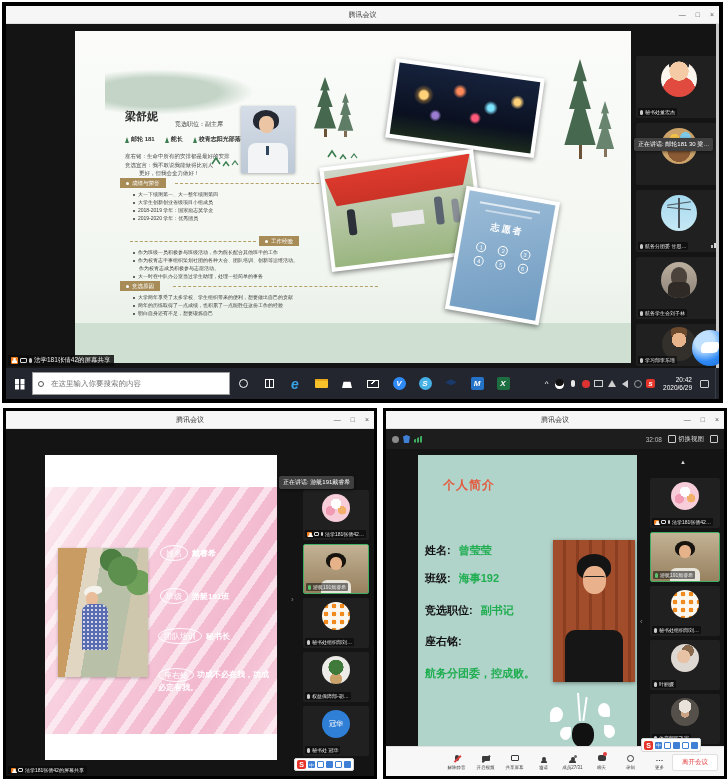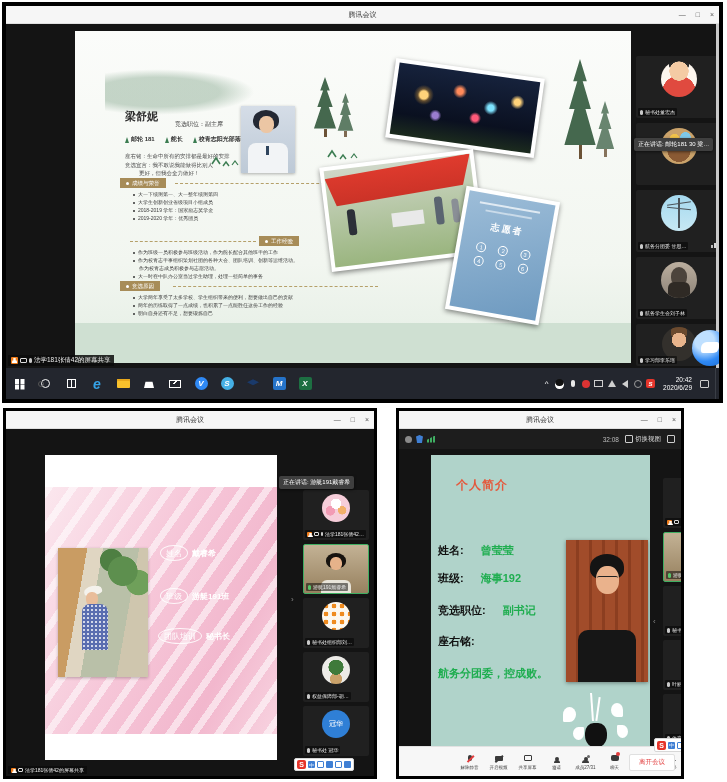--- a/index.html
+++ b/index.html
@@ -31,21 +31,21 @@
 .photo{position:absolute;background:#fff;padding:4px;box-shadow:0 2px 5px rgba(0,0,0,.45)}
 .photo>div{width:100%;height:100%;position:relative;overflow:hidden}
 .pine{position:absolute}
 .pine .fo{width:100%;height:86%;background:#45684e;clip-path:polygon(50% 0,70% 26%,58% 26%,82% 58%,66% 58%,96% 100%,4% 100%,34% 58%,18% 58%,42% 26%,30% 26%)}
 .pine .tr{width:3px;height:14%;background:#6b5236;margin:0 auto}
 .ttree{display:inline-block;width:0;height:0;border-left:2.5px solid transparent;border-right:2.5px solid transparent;border-bottom:6px solid #3c7d52;margin-right:2px}
 .tb-ico{width:26px;height:100%;display:flex;align-items:center;justify-content:center;flex:none}
 .tray-ico{width:13px;height:100%;display:flex;align-items:center;justify-content:center;flex:none}
 .ellipse-lab{border:1px solid rgba(255,255,255,.85);border-radius:50%;padding:1.5px 5px;white-space:nowrap}
 .grnfield{position:absolute;left:7px;font-size:11px;font-weight:bold;color:#111;white-space:nowrap}
-.grnfield b{color:#1fae50;margin-left:17px}
+.grnfield b{color:#1fae50;margin-left:8px}
 .tool-btn{display:flex;flex-direction:column;align-items:center;justify-content:center;gap:2px;width:25px;flex:none}
 .tool-btn .lab{font-size:4.5px;color:#444;white-space:nowrap}
 .ic{width:9px;height:9px;position:relative;display:flex;align-items:center;justify-content:center}
 .sogou{position:absolute;display:flex;align-items:center;background:#fff;border:1px solid #d7d7d7;border-radius:2px;padding:0 2px;gap:2px;z-index:40}
 .sogou .slogo{width:9px;height:9px;background:#e5352b;color:#fff;font-size:7px;font-weight:bold;border-radius:2px;display:flex;align-items:center;justify-content:center}
 .sogou .si{width:7px;height:7px;border-radius:1px;background:#3f7fd4;color:#fff;font-size:5px;display:flex;align-items:center;justify-content:center}
 .sogou .si.alt{background:#fff;border:1px solid #3f7fd4;color:#3f7fd4}
 .sharebar{position:absolute;display:flex;align-items:center;gap:2px;background:rgba(10,10,10,.85);padding:1px 3px;z-index:25}
 .sharebar span{color:#eee;white-space:nowrap}
 .camthumb{position:absolute;overflow:hidden;background:linear-gradient(#c3b295,#97815f)}
@@ -273,20 +273,21 @@
       <i class="scrico"></i>
       <i class="micdot"></i>
       <span>法学181张倩42的屏幕共享</span>
     </div>
   </div>
 
   <div class="abs" style="left:0;right:0;bottom:0;height:31px;background:#23262e;display:flex;align-items:center;z-index:50">
     <div class="tb-ico">
         <i style="width:4.5px;height:4.5px;background:#fff;box-shadow:5.5px 0 #fff,0 5.5px #fff,5.5px 5.5px #fff;display:block;margin:-4px 4px 0 0"></i>
       </div>
+    <input style="width: 198px; height: 23px; border: 1px solid rgb(154, 154, 154); background: rgb(255, 255, 255); font-size: 7.5px; padding-left: 18px; color: rgb(51, 51, 51); outline: none;" placeholder="在这里输入你要搜索的内容">
     <div class="abs" style="left:32px;width:6px;height:6px;border:1px solid #555;border-radius:50%"></div>
     <div class="tb-ico">
         <i style="width:9px;height:9px;border:1.5px solid #fff;border-radius:50%;display:block"></i>
       </div>
     <div class="tb-ico">
         <i style="width:9px;height:9px;border:1px solid #fff;display:block;background:linear-gradient(90deg,transparent 45%,#fff 45% 55%,transparent 55%)"></i>
       </div>
     <div class="tb-ico" style="color:#35a3e8;font-size:14px;font-weight:bold;font-style:italic">e</div>
     <div class="tb-ico">
         <i style="width:13px;height:9px;background:#f8c12c;border-radius:1px;display:block;box-shadow:inset 0 2px #e8a81c"></i>
@@ -375,20 +376,23 @@
           <b>戴睿希</b>
         </div>
         <div class="abs" style="left:115px;top:101px;font-size:8px;color:#fff;display:flex;align-items:center;gap:4px">
           <span class="ellipse-lab">班级</span>
           <b>游艇191班</b>
         </div>
         <div class="abs" style="left:113px;top:141px;font-size:8px;color:#fff;display:flex;align-items:center;gap:4px">
           <span class="ellipse-lab">团队培训</span>
           <b>秘书长</b>
         </div>
+        <div class="abs" style="left:113px;top:181px;width:112px;font-size:8px;color:#fff;line-height:13px">
+          <span class="ellipse-lab" style="margin-right:3px">座右铭</span><b>功成不必在我，功成必定有我。</b>
+        </div>
       </div>
     </div>
 
     <div class="tooltip" style="left:273px;top:47px">正在讲话: 游艇191戴睿希</div>
     <div class="abs" style="left:285px;top:166px;color:#888;font-size:8px">›</div>
 
     <div class="thumb" style="left:297px;top:61px;width:66px;height:50px">
       <div class="av" style="width:28px;height:28px;top:4px;background:radial-gradient(circle at 50% 35%,#fff 0 22%,transparent 23%),radial-gradient(circle at 30% 60%,#f29bb4 0 18%,transparent 19%),radial-gradient(circle at 72% 58%,#f2b06a 0 16%,transparent 17%),#f6cdd9"></div>
       <div class="plabel">
           <i class="orangeper" style="width:5px;height:5px"></i>
@@ -440,21 +444,21 @@
     </div>
 
     <div class="sharebar" style="left:2px;bottom:2px;font-size:5px">
       <i class="orangeper" style="width:5px;height:5px"></i>
       <i class="scrico" style="width:5px;height:4px"></i>
       <span>法学181张倩42的屏幕共享</span>
     </div>
   </div>
 </section>
 
-<section class="win" style="left:396px;top:408px;width:288px;height:371px;border:3px solid #000">
+<section class="win" style="left:383px;top:408px;width:344px;height:371px;border:3px solid #000">
   <div class="tbar">
     <span class="t">腾讯会议</span>
     <span class="wc">
       <span>—</span>
       <span>□</span>
       <span>×</span>
     </span>
   </div>
   <div class="content" style="top:18px">
 

